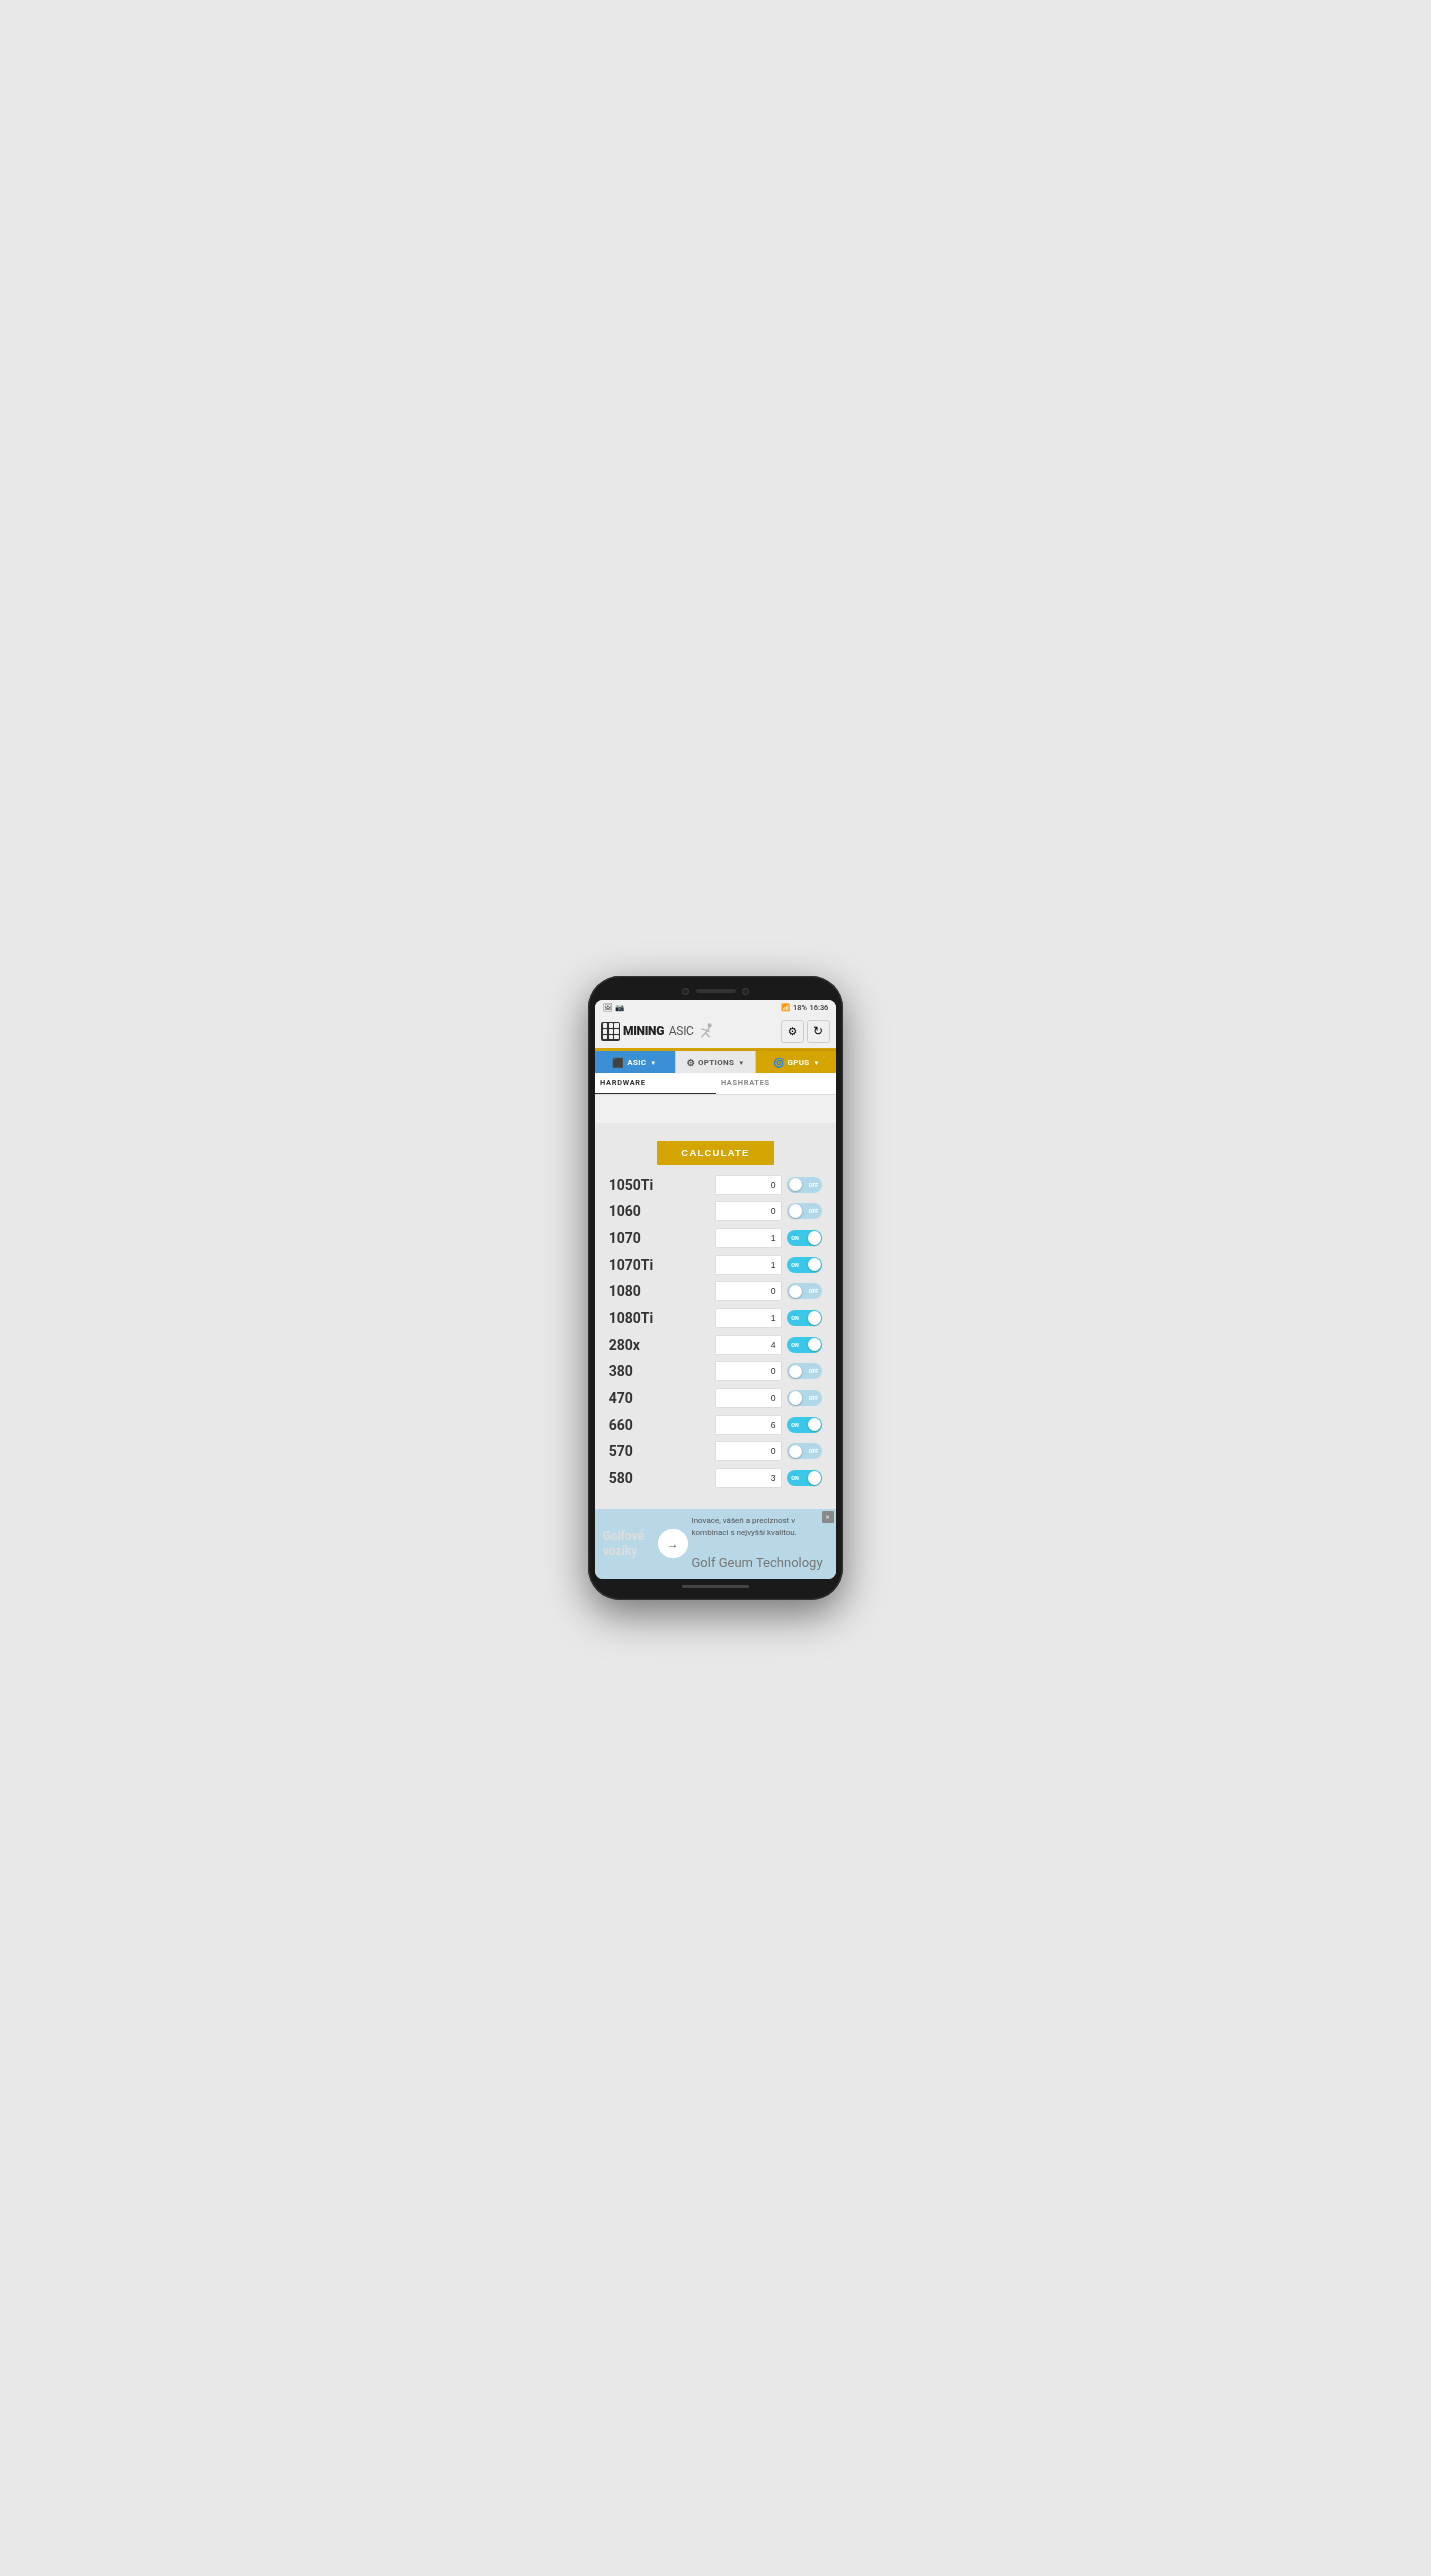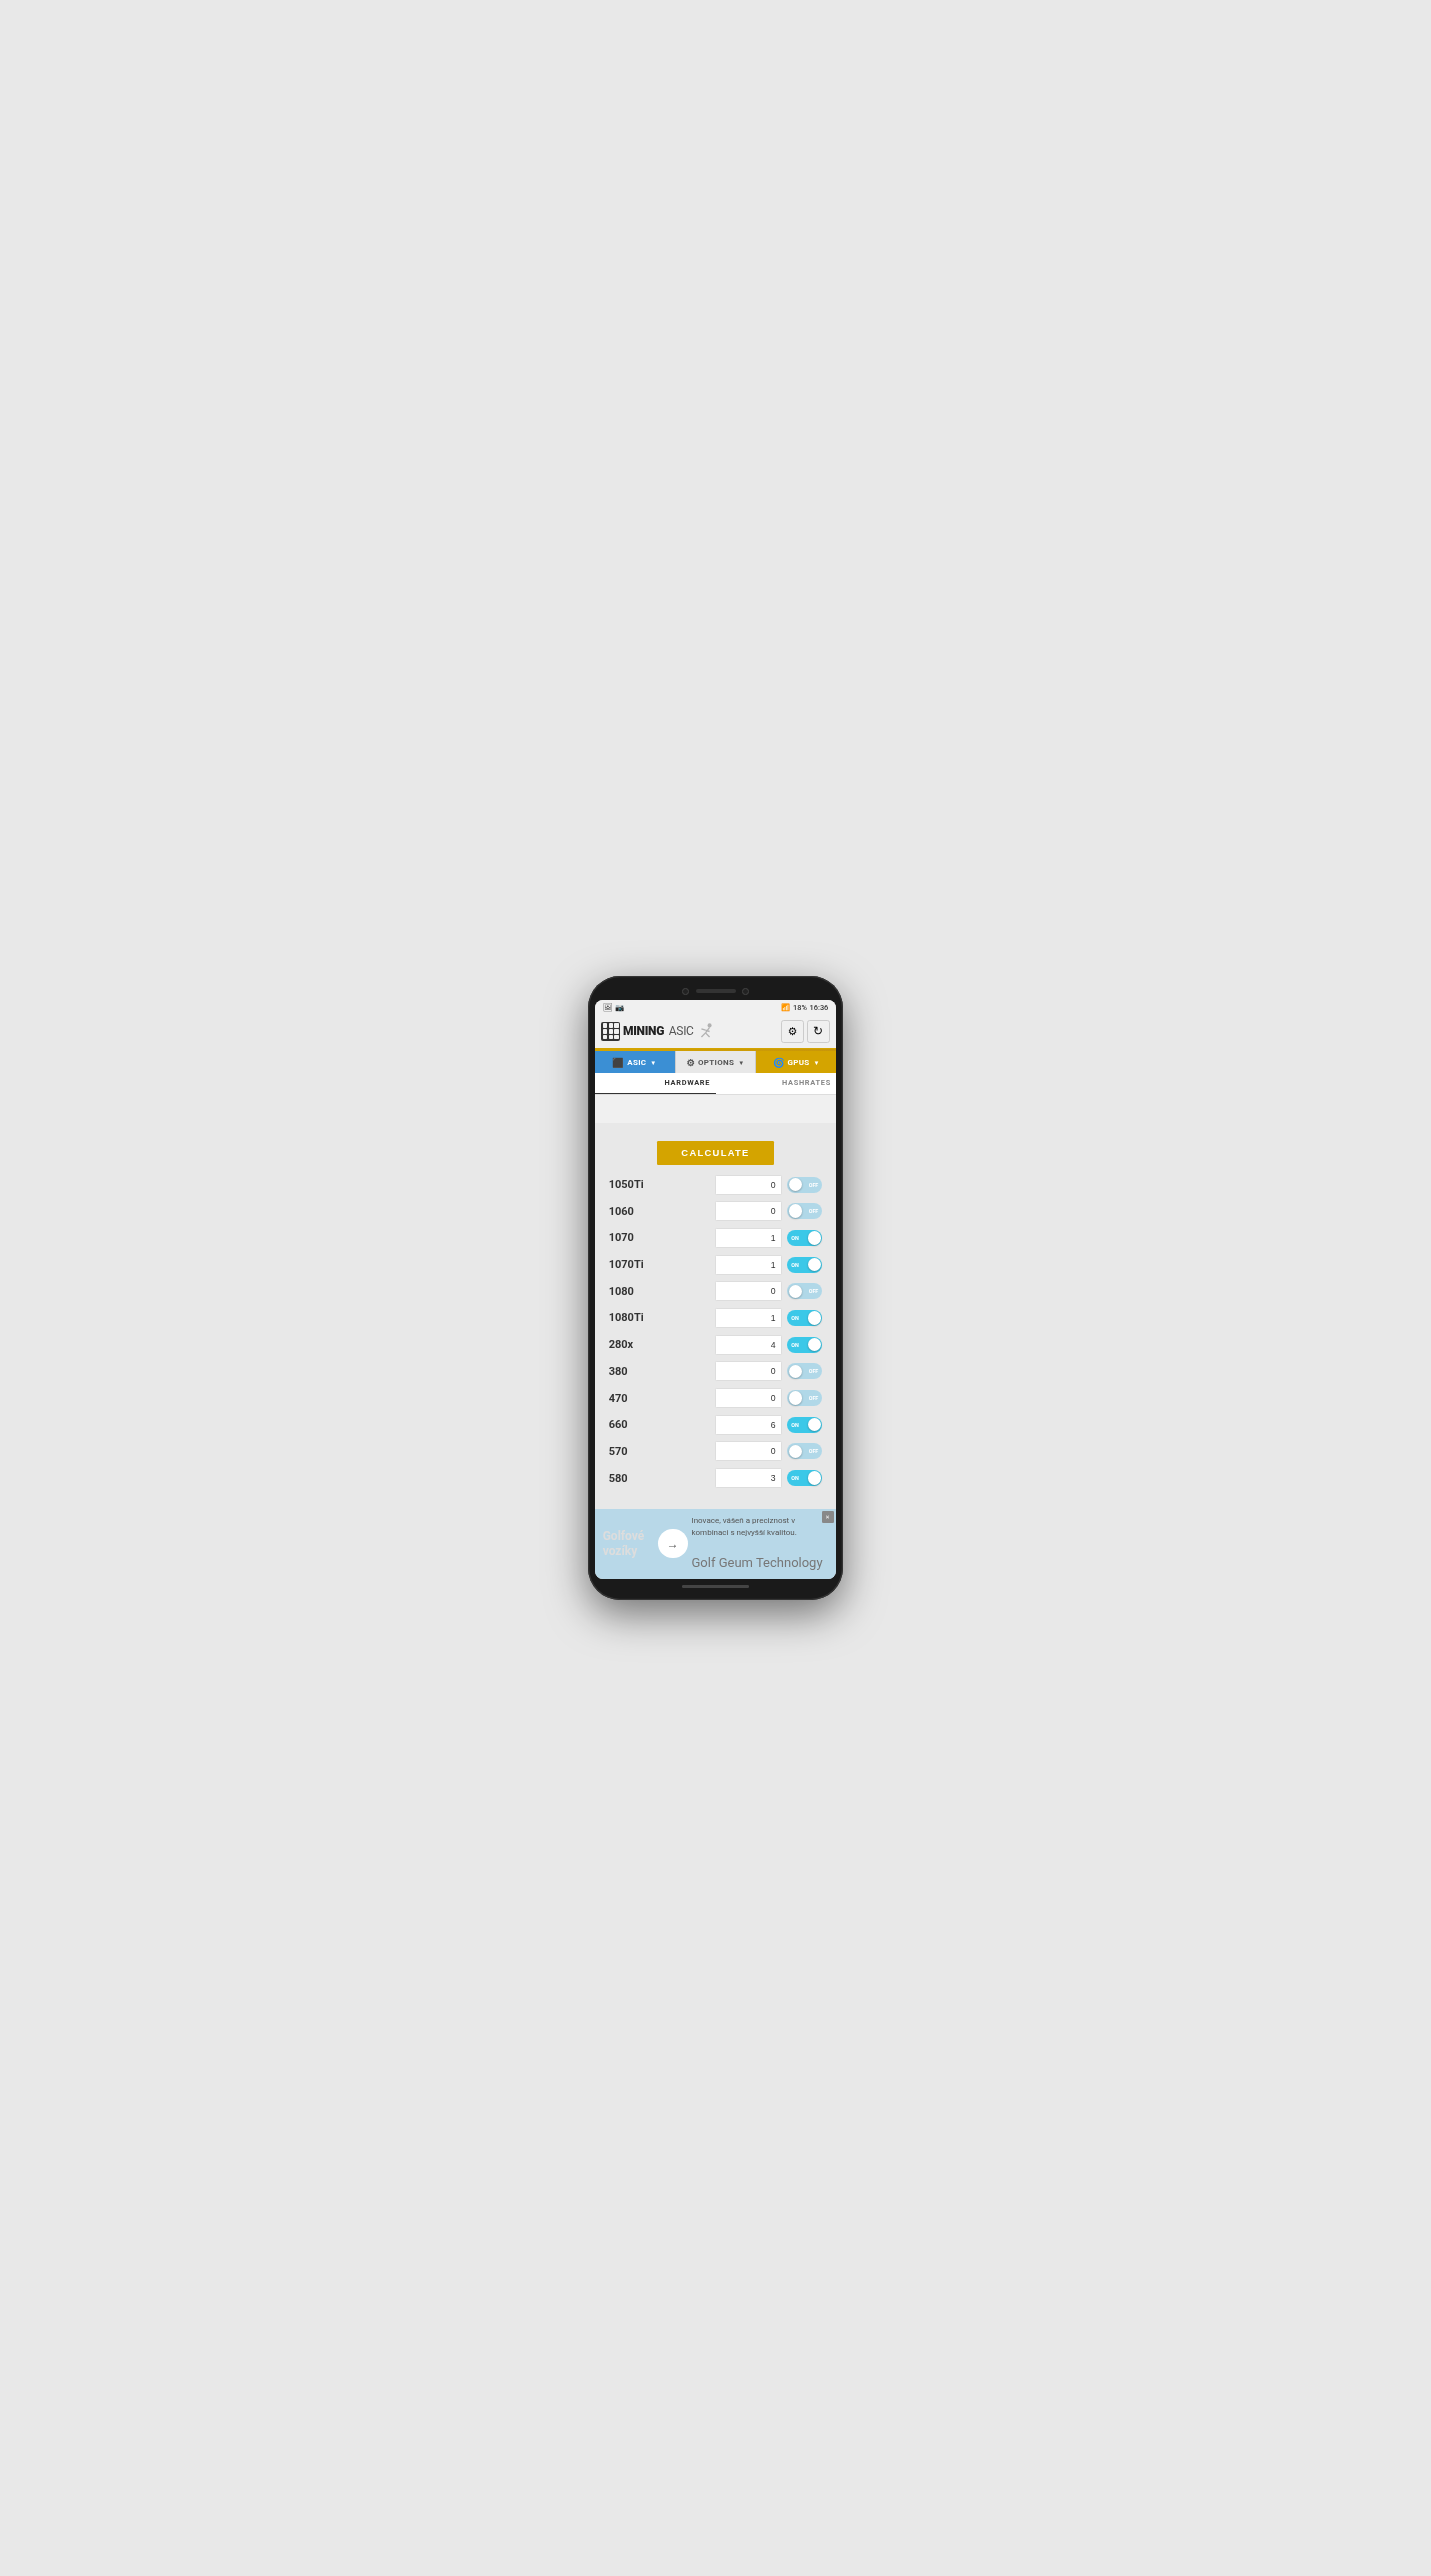--- a/index.html
+++ b/index.html
@@ -192,21 +192,21 @@
 
     
     .sub-nav {
       display: flex;
       background: white;
       border-bottom: 0.7px solid #ddd;
     }
 
     .sub-nav-item {
       flex: 1;
-      text-align: right;
+      text-align: left;
       padding: 5.4px;
       font-size: 7.4px;
       font-weight: 700;
       letter-spacing: 0.7px;
       color: #888;
       cursor: pointer;
     }
 
     .sub-nav-item.active {
       color: #333;
@@ -237,21 +237,21 @@
 
     
     .gpu-row {
       display: flex;
       align-items: center;
       margin-bottom: 6.7px;
       gap: 5.4px;
     }
 
     .gpu-label {
-      font-size: 11px;
+      font-size: 14px;
       font-weight: 700;
       color: #333;
       width: 44px;
       flex-shrink: 0;
     }
 
     .gpu-input {
       flex: 1;
       background: white;
       border: 0.7px solid #ddd;

